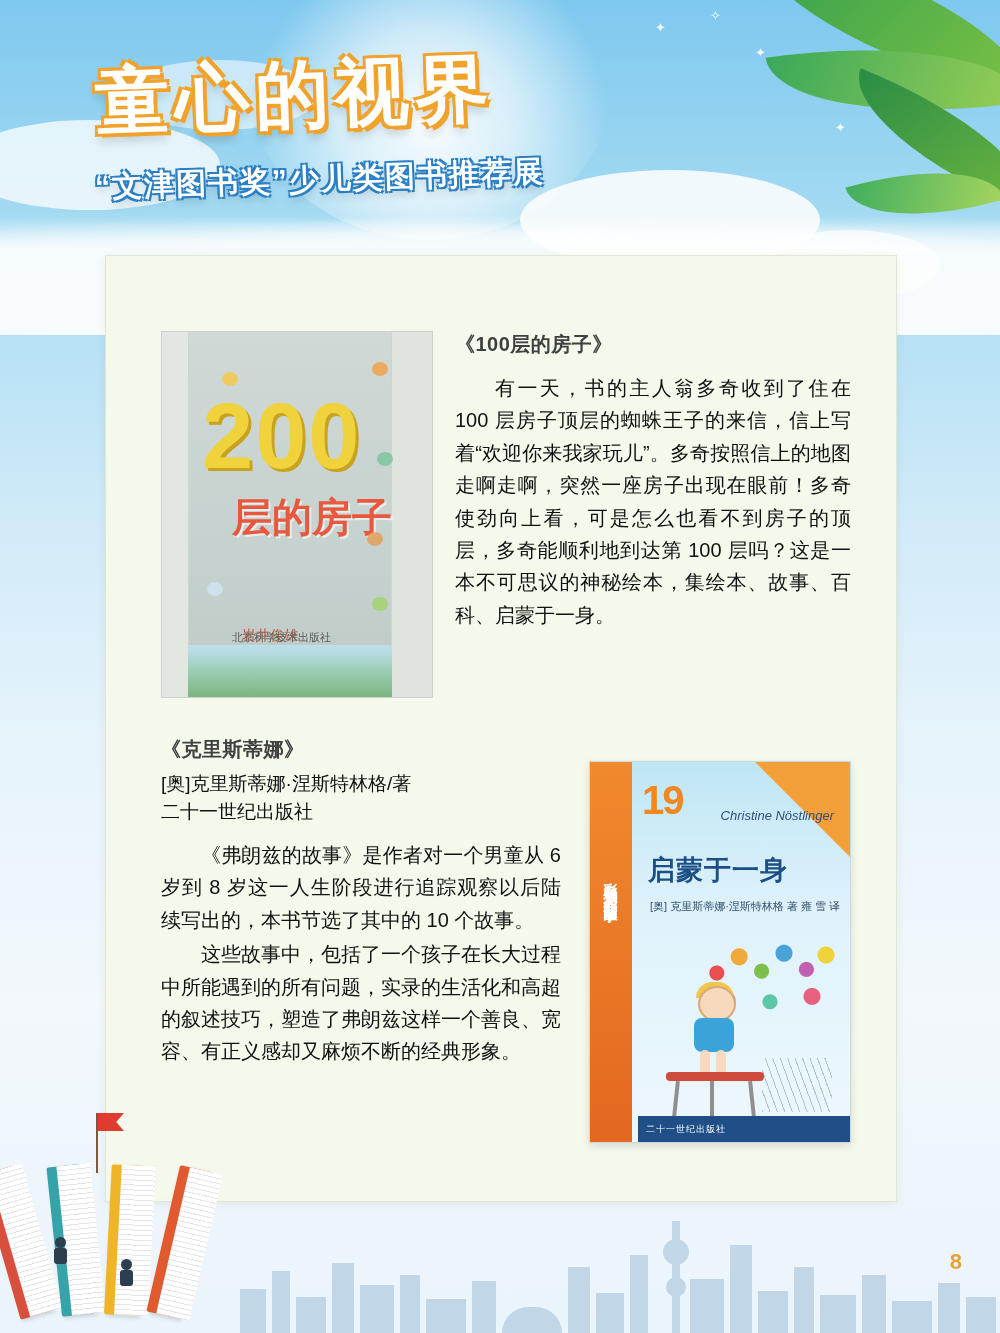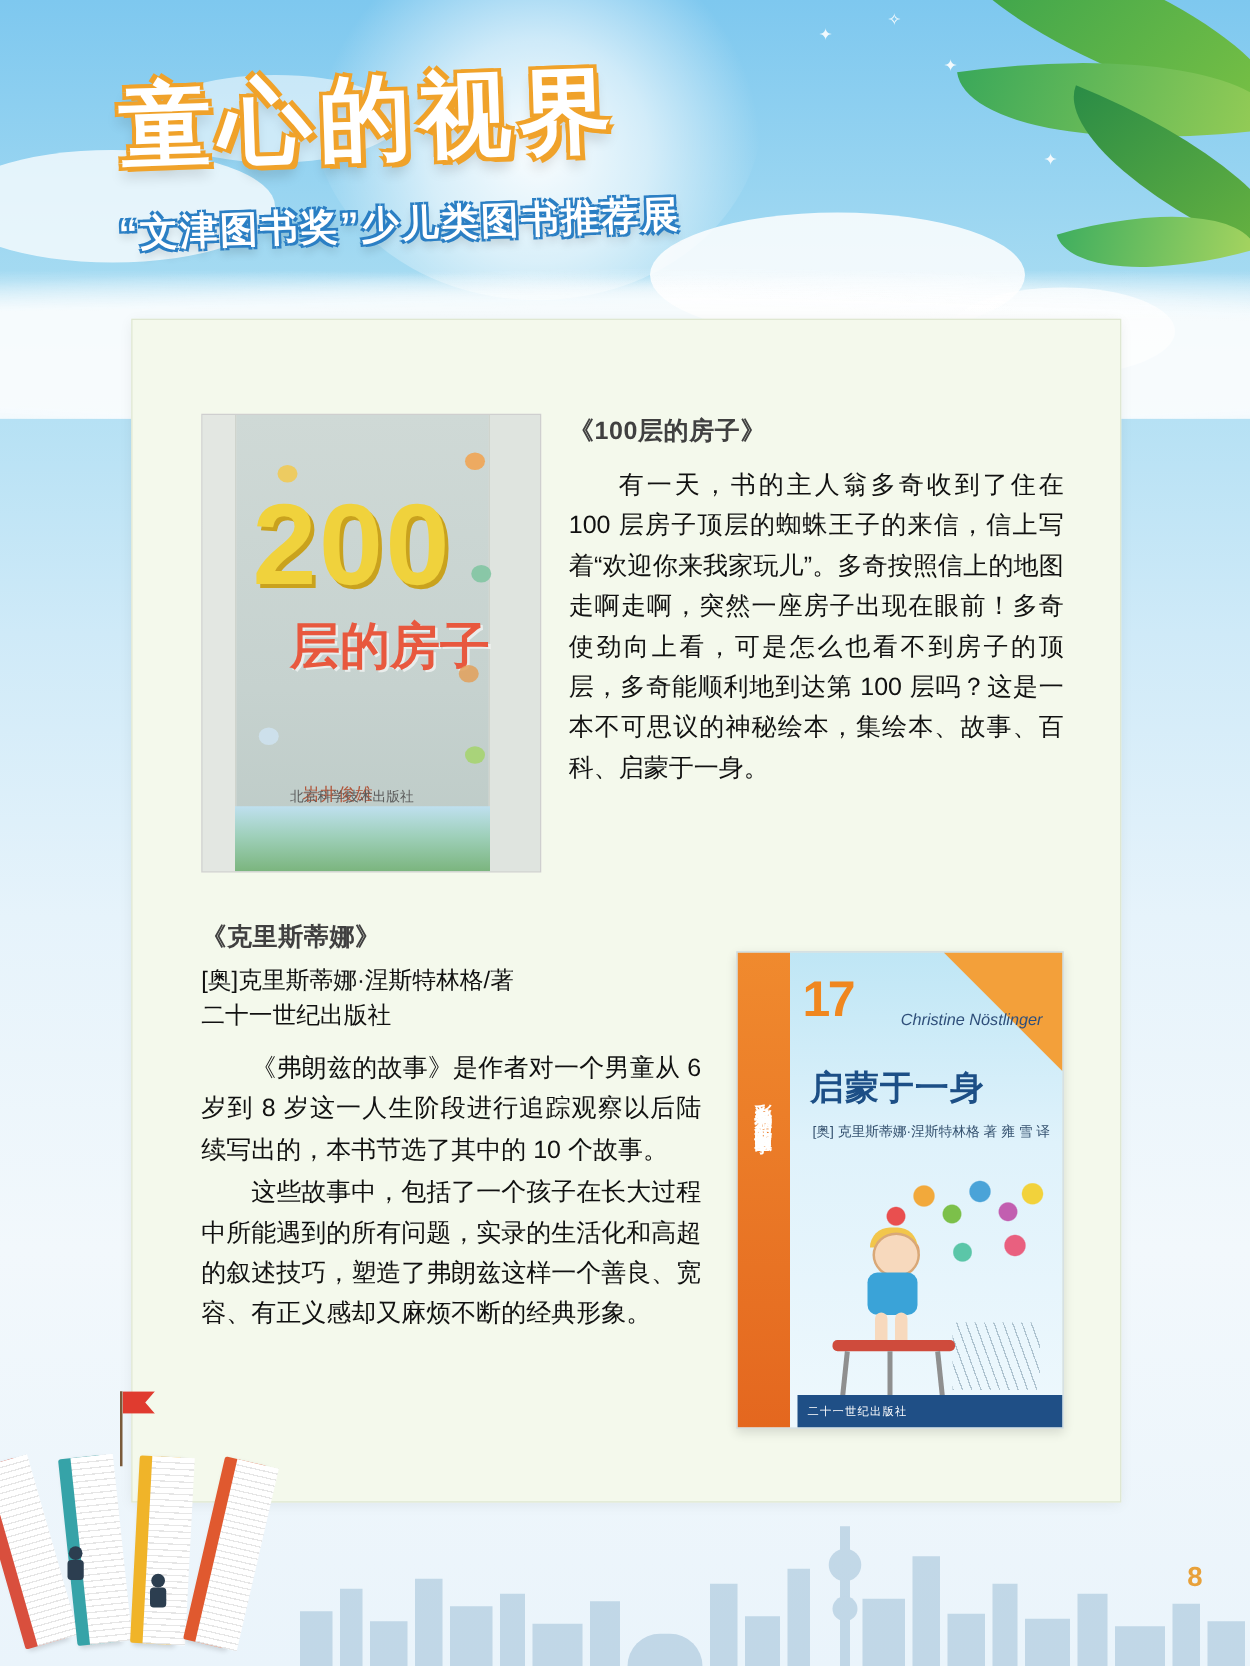--- a/index.html
+++ b/index.html
@@ -209,21 +209,21 @@
       <div class="bk-meta" style="margin-top:2px;">二十一世纪出版社</div>
       <div class="bk-body">《弗朗兹的故事》是作者对一个男童从 6 岁到 8 岁这一人生阶段进行追踪观察以后陆续写出的，本书节选了其中的 10 个故事。</div>
       <div class="bk-body" style="margin-top:2px;">这些故事中，包括了一个孩子在长大过程中所能遇到的所有问题，实录的生活化和高超的叙述技巧，塑造了弗朗兹这样一个善良、宽容、有正义感却又麻烦不断的经典形象。</div>
     </div>
 
     <div class="cover2">
       <div class="c2-corner"></div>
       <div class="c2-spine">
           <span>彩乌鸦系列  弗朗兹的故事</span>
         </div>
-      <div class="c2-10">17</div>
+      <div class="c2-10">19</div>
       <div class="c2-en">Christine Nöstlinger</div>
       <div class="c2-title">启蒙于一身</div>
       <div class="c2-sub">[奥] 克里斯蒂娜·涅斯特林格 著
 雍 雪 译</div>
       <div class="c2-flower"></div>
       <div class="c2-hatch"></div>
       <div class="c2-kid">
         <div class="kid-hair"></div>
           <div class="kid-head"></div>
           <div class="kid-body"></div>

